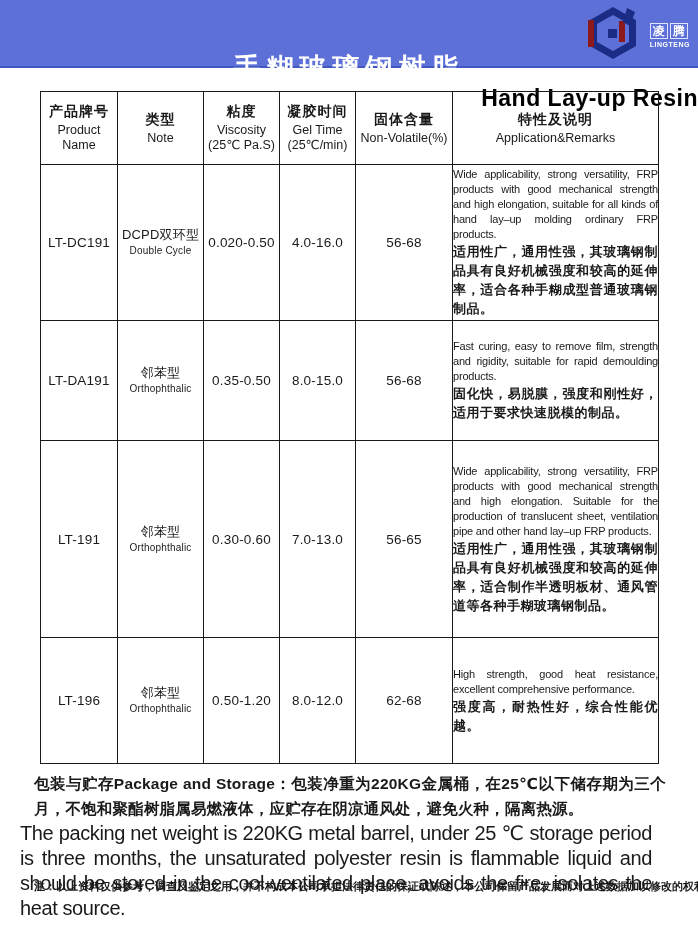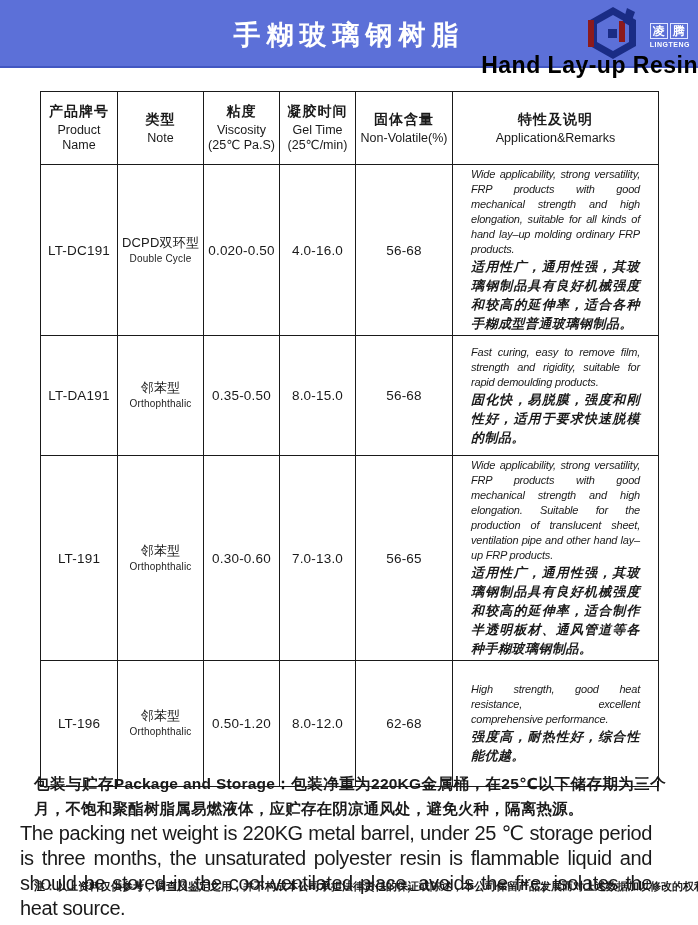--- a/index.html
+++ b/index.html
@@ -8,22 +8,22 @@
     font-family:"Liberation Sans","DejaVu Sans",sans-serif; color:#1a1a1a;
     overflow:hidden; margin:0 auto;
   }
   
   .banner {
     position:absolute; top:0; left:0; width:698px; height:68px;
     background:#5c70d8; border-bottom:2px solid #4257c2;
     text-align:center; box-sizing:border-box;
   }
   .title-cn {
-    padding-top:20px; font-size:27px; line-height:30px;
-    letter-spacing:6px; color:#ffffff; font-weight:600;
+    padding-top:7px; font-size:27px; line-height:30px;
+    letter-spacing:6px; color:#ffffff; font-weight:600;margin-top:46px;
   }
   .title-en {
     font-size:23px; line-height:26px; font-weight:bold;
     color:#000000; letter-spacing:0.5px; margin-top:2px;text-align:right;
   }
   .logo { position:absolute; top:5px; right:8px; display:flex; align-items:center; }
   .logo-mark { display:block; }
   .logo-text { margin-left:9px; text-align:left; }
   .logo-cn span {
     display:inline-block; border:1px solid #dfe5ff; color:#fff;
@@ -35,21 +35,21 @@
     position:absolute; left:40px; top:91px; width:618px;
     border-collapse:collapse; table-layout:fixed;
   }
   .spec th, .spec td { border:1px solid #1a1a1a; padding:0; overflow:hidden; }
   .spec th { vertical-align:middle; font-weight:normal; }
   .hcn { font-size:14px; font-weight:bold; letter-spacing:1px; }
   .hen { font-size:12.5px; line-height:15px; white-space:pre-line; margin-top:2px; }
   td.cellc { text-align:center; vertical-align:middle; font-size:13.5px; letter-spacing:0.2px; }
   .type-cn { font-size:13px; line-height:16px; }
   .type-en { font-size:10px; line-height:15px; }
-  td.remarks { vertical-align:middle; padding:2px 18px;font-style:italic; }
+  td.remarks { vertical-align:middle; padding:2px 0; }
   .r-en { font-size:11px; line-height:15px; text-align:justify; letter-spacing:-0.2px; }
   .r-cn { font-size:13px; line-height:19px; text-align:justify; font-weight:600; letter-spacing:0.5px; }
   
   .storage-cn {
     position:absolute; left:34px; top:771px; width:632px;
     font-size:15.5px; font-weight:600; line-height:25px;
     text-align:justify; letter-spacing:0.2px;
   }
   .storage-en {
     position:absolute; left:20px; top:821px; width:632px;

